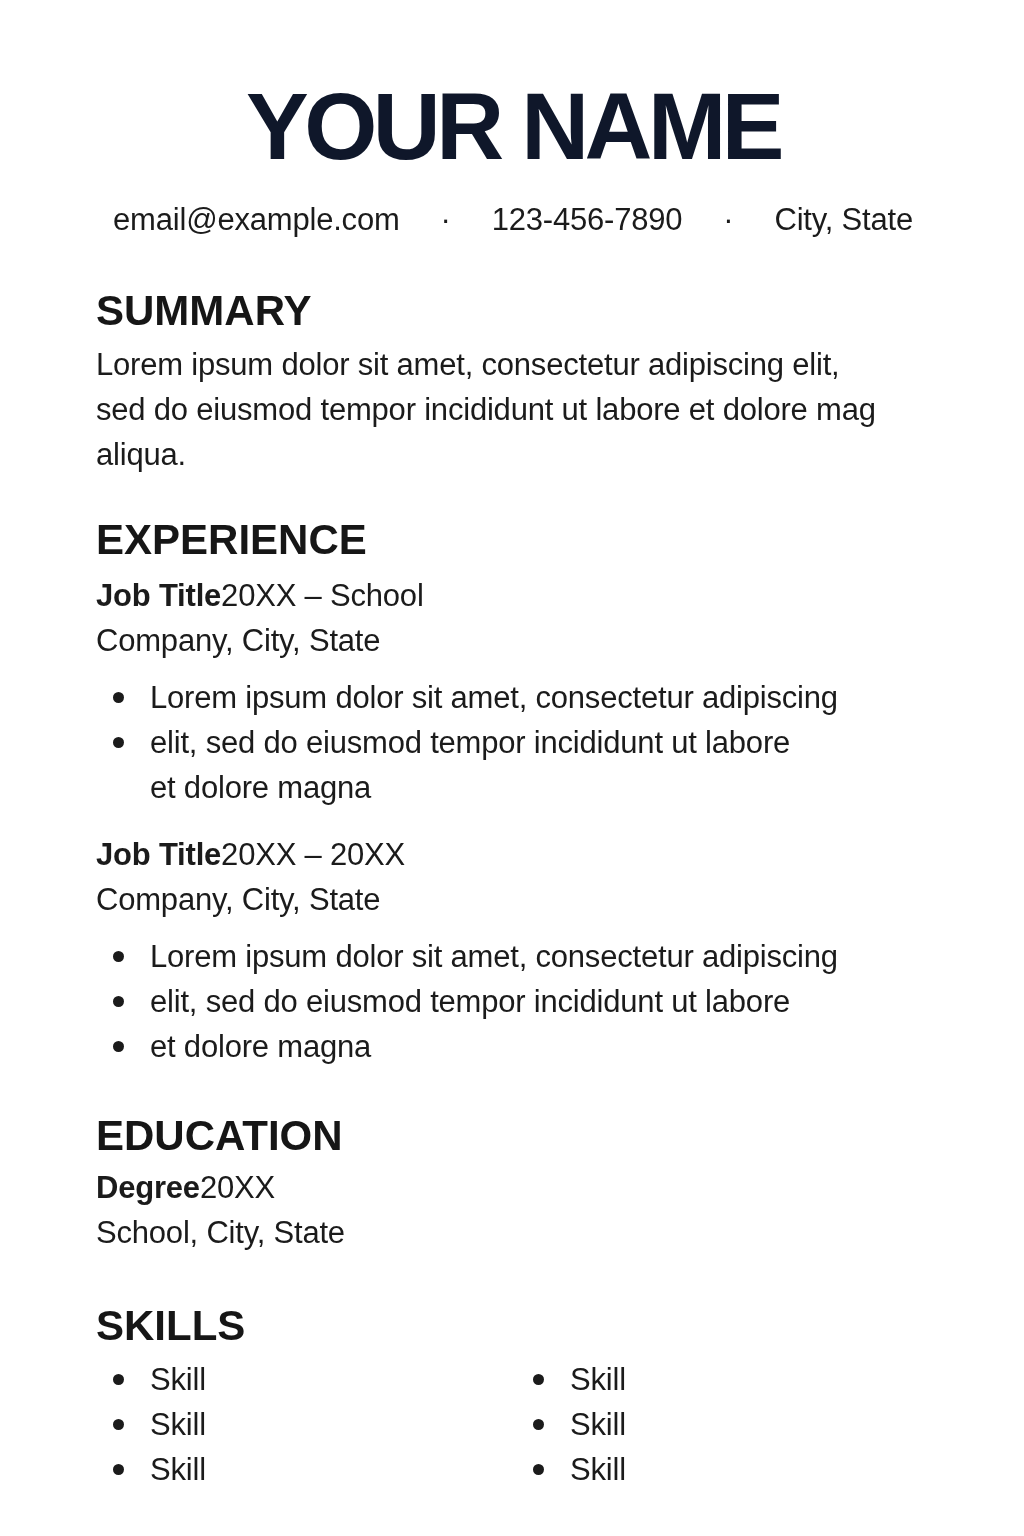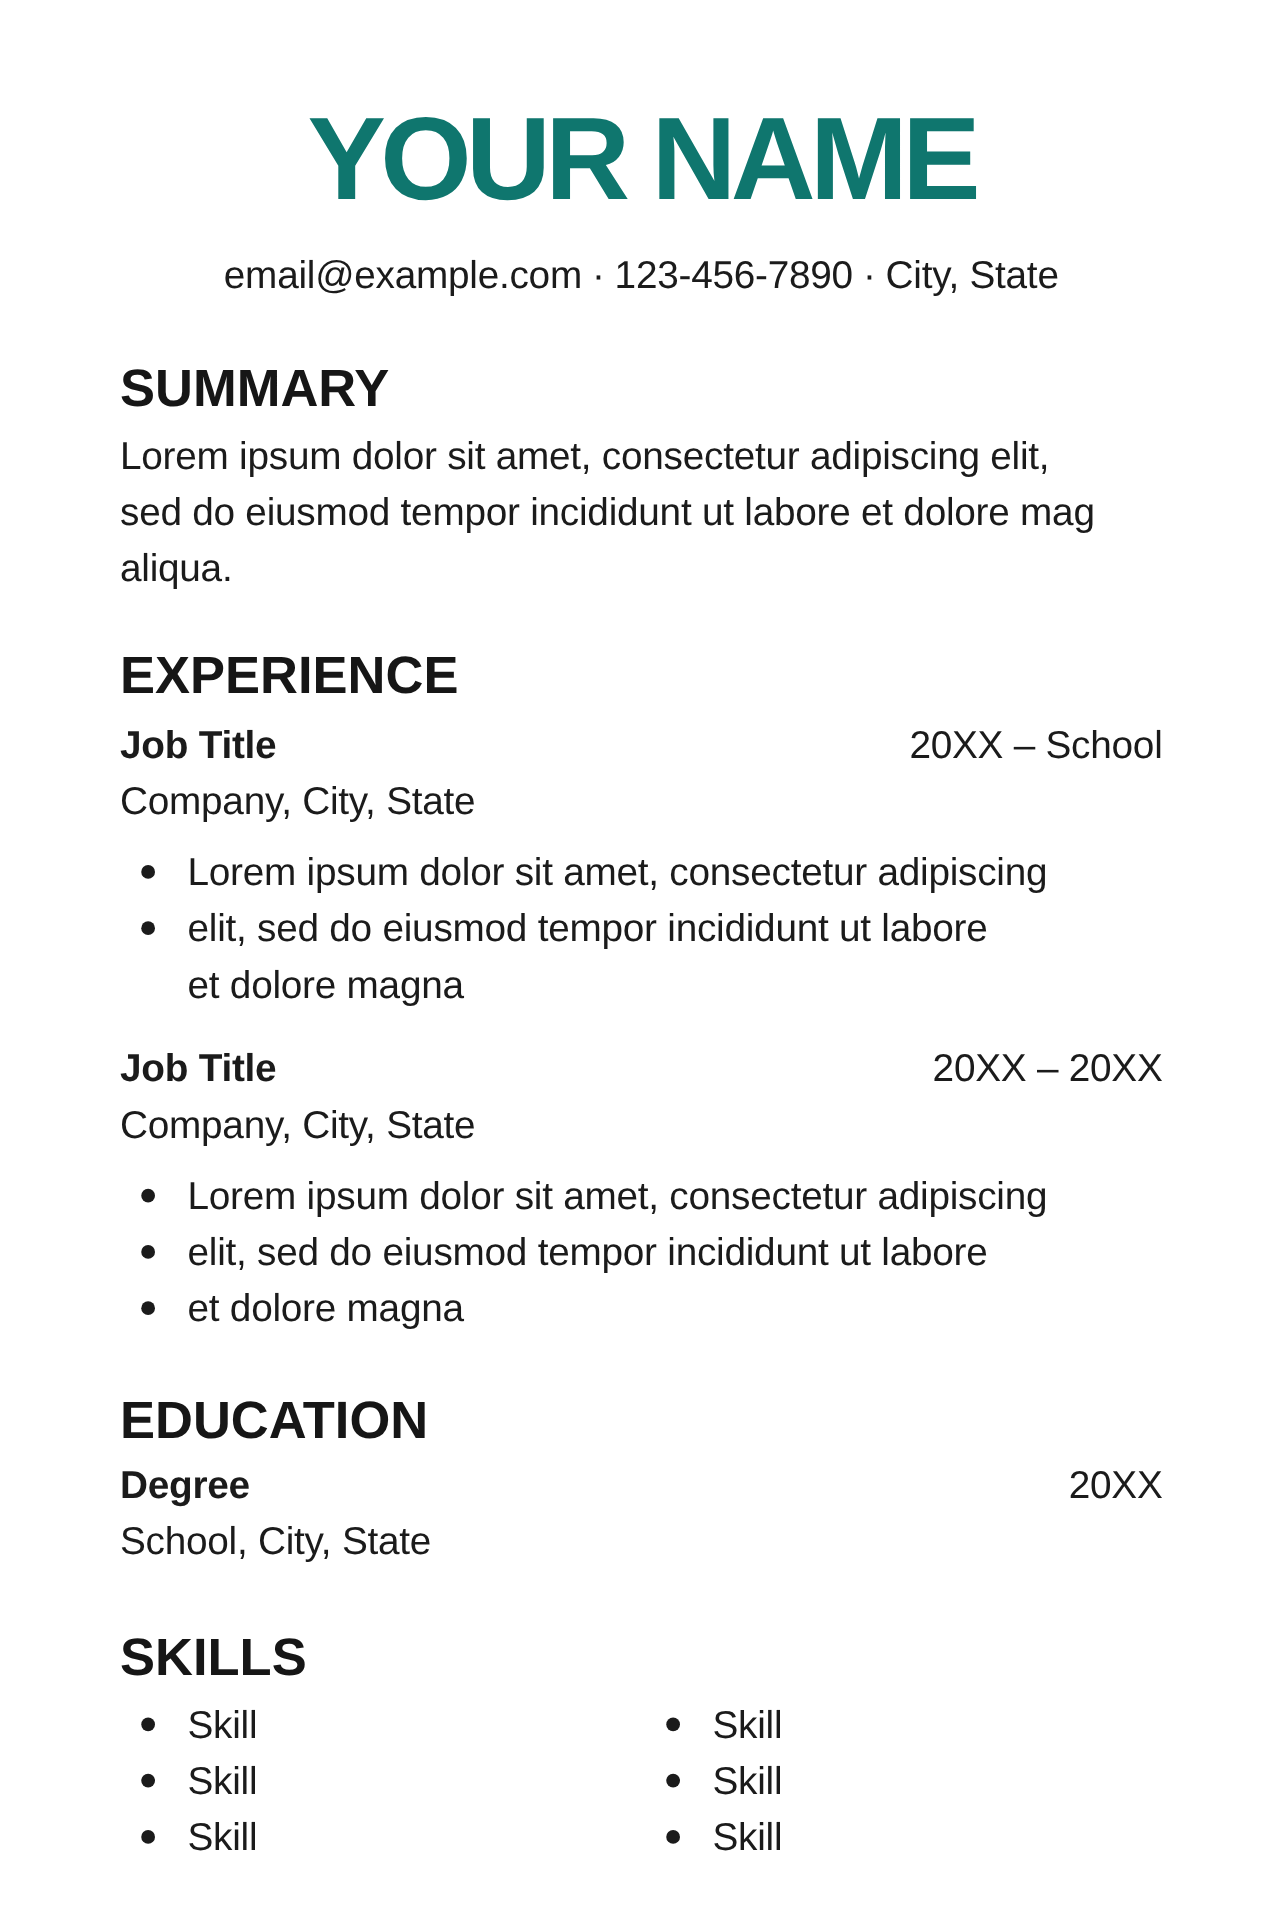--- a/index.html
+++ b/index.html
@@ -13,29 +13,29 @@
   .page { width: 1024px; height: 1536px; padding: 0 94px 0 96px; }
 
   
   .name {
     margin-top: 80px;
     text-align: center;
     font-size: 94px;
     line-height: 94px;
     font-weight: bold;
     letter-spacing: -4.5px;
-    color: #0f766e;
+    color: #0f172a;
     white-space: nowrap;
   }
   .contact-row {
     margin-top: 28px;
     display: flex;
     justify-content: center;
     align-items: center;
-    gap: 8px;
+    gap: 41px;
     font-size: 31px;
     line-height: 36px;
     letter-spacing: -0.2px;
     white-space: nowrap;
   }
   .contact-sep { font-size: 31px; line-height: 36px; }
 
   
   .section-title {
     font-size: 42px;
@@ -49,21 +49,21 @@
   .body-line {
     font-size: 31px;
     line-height: 45px;
     letter-spacing: -0.2px;
     white-space: nowrap;
   }
 
   .experience-section { margin-top: 44px; }
   .entry-head {
     display: flex;
-    justify-content: space-between;
+    justify-content: flex-start;
     align-items: baseline;
     font-size: 31px;
     line-height: 45px;
     letter-spacing: -0.2px;
     white-space: nowrap;
   }
   .entry-head .entry-title { font-weight: bold; }
   .job1-head { margin-top: 14px; }
   .job2-head { margin-top: 22px; }
 

